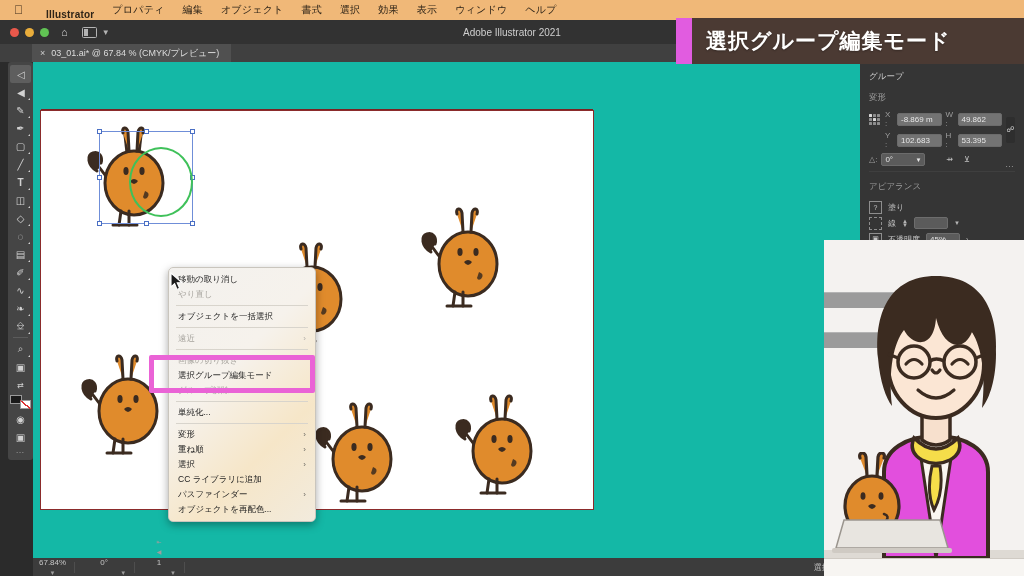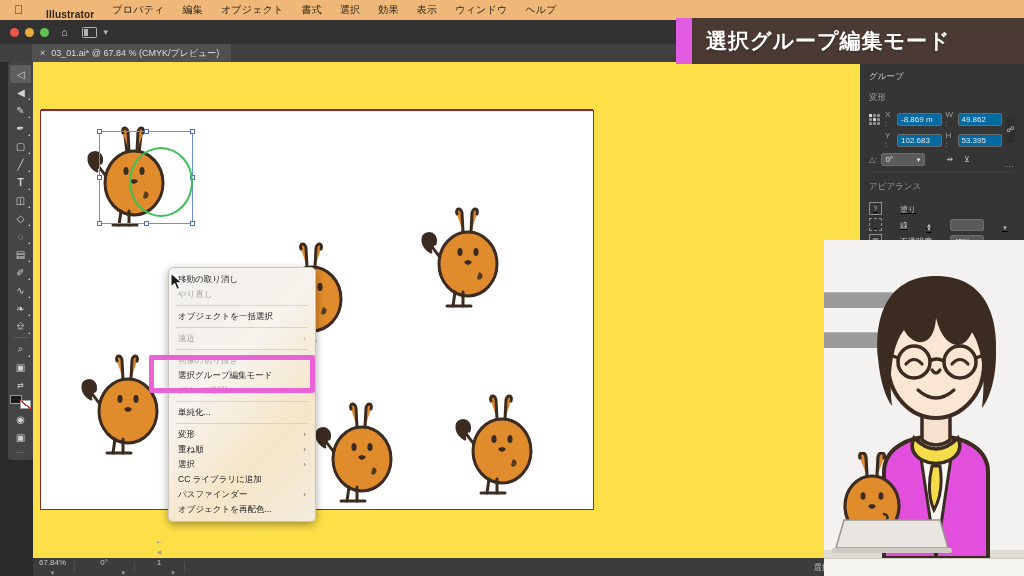--- a/index.html
+++ b/index.html
@@ -54,21 +54,21 @@
                border-left:2.5px solid transparent; border-bottom:2.5px solid #d2d2d2; }
   .tsep { width:15px; height:1px; background:#5b5b5b; margin:2px 0; }
   .swatches { width:21px; height:14px; position:relative; margin:1px 0; }
   .sw-fill { position:absolute; left:0; top:0; width:12px; height:9px; background:#1a1a1a; border:1px solid #9a9a9a;}
   .sw-str  { position:absolute; right:0; bottom:0; width:11px; height:9px; background:#fff; border:1px solid #9a9a9a;}
   .sw-str::after{content:"";position:absolute;left:-1px;top:-1px;right:-1px;bottom:-1px;
                  background:linear-gradient(to bottom left,transparent 46%,#d33 46%,#d33 56%,transparent 56%);}
   .dots3 { color:#9a9a9a; font-size:9px; letter-spacing:1px; line-height:8px; }
 
   
-  .canvaswrap { position:absolute; left:33px; top:62px; right:0; bottom:18px; background:#fde047; }
+  .canvaswrap { position:absolute; left:33px; top:62px; right:0; bottom:18px; background:#14b8a6; }
   .artboard { position:absolute; left:8px; top:49px; width:552px; height:398px; background:#fff;
               box-shadow:0 0 0 1px #8b2b2b; }
   .canvasline { position:absolute; left:8px; top:47px; width:552px; height:2px; background:#7e2222; }
 
   
   .rab { position:absolute; }
   .rab svg { display:block; }
 
   
   .selbox { position:absolute; border:1px solid #6f8ed8; }
@@ -100,30 +100,30 @@
   .pbody { padding:6px 9px 0; }
   .ptitle { font-size:8.5px; color:#cfcfcf; margin:4px 0 9px; }
   .sect-h { font-size:8.5px; color:#9e9e9e; margin:0 0 6px; }
   .sect { margin-bottom:9px; padding-bottom:5px; border-bottom:1px solid #3f3f3f; position:relative; }
   .grid-xy { display:grid; grid-template-columns:12px 1fr 1fr 9px; gap:3px 4px; align-items:center; }
   .refpt { width:11px;height:11px;display:grid;grid-template-columns:repeat(3,1fr);grid-template-rows:repeat(3,1fr);gap:1px;}
   .refpt i{background:#8e8e8e;border-radius:.5px;}
   .refpt i.on{background:#d8d8d8;}
   .fld { display:flex; align-items:center; gap:3px; }
   .fld .lb { font-size:8px; color:#9e9e9e; width:9px; }
-  .fld .inp { flex:1; height:13px; background:#0369a1; border:1px solid #6b6b6b; border-radius:2px;
+  .fld .inp { flex:1; height:13px; background:#737373; border:1px solid #6b6b6b; border-radius:2px;
               font-size:8px; color:#e6e6e6; display:flex; align-items:center; padding:0 3px; overflow:hidden; white-space:nowrap;}
   .lockw { width:9px;height:26px;background:#2e2e2e;border-radius:2px;display:flex;align-items:center;justify-content:center;
            color:#cfcfcf;font-size:8px; }
   .rowb { display:flex; align-items:center; gap:4px; margin-top:4px; }
   .mini { width:13px;height:13px;display:flex;align-items:center;justify-content:center;color:#c2c2c2;font-size:8px;}
   .sel-in { height:13px; background:#5b5b5b; border:1px solid #6b6b6b; border-radius:2px; display:flex;
             align-items:center; padding:0 3px; font-size:8px; color:#e6e6e6; gap:4px; }
   .ellip { position:absolute; right:0; bottom:2px; color:#9a9a9a; font-size:9px; letter-spacing:1px; }
-  .aprow { display:flex; align-items:flex-end; gap:18px; height:16px;text-decoration:underline; }
+  .aprow { display:flex; align-items:center; gap:6px; height:16px; }
   .apicon { width:13px;height:13px;border:1px solid #8e8e8e;display:flex;align-items:center;justify-content:center;
             color:#c6c6c6;font-size:7px; flex:none;}
   .aplbl { font-size:8px; color:#c4c4c4; }
   .swbox { width:34px;height:12px;background:#5b5b5b;border:1px solid #6d6d6d;border-radius:2px;}
   .stepper{display:flex;flex-direction:column;line-height:4px;color:#b5b5b5;font-size:6px;}
   .opv { width:34px;height:12px;background:#5b5b5b;border:1px solid #6d6d6d;border-radius:2px;
          font-size:8px;color:#e6e6e6;display:flex;align-items:center;padding-left:3px;}
   .alrow { display:flex; gap:5px; align-items:center; margin-bottom:2px; }
   .alic { width:13px;height:13px;color:#cacaca;display:flex;align-items:center;justify-content:center;font-size:9px;}
   .pfrow { display:flex; gap:6px; align-items:center; }
@@ -185,20 +185,21 @@
 
   <div class="titlebar">
     <div class="traffic">
       <span class="dot r"></span>
       <span class="dot y"></span>
       <span class="dot g"></span>
     </div>
     <span class="home-ic">⌂</span>
     <span class="panel-ic"></span>
     <span class="chev">▼</span>
+    <div class="apptitle">Adobe Illustrator 2021</div>
     <div class="tb-right">
       <span class="avatar-ic">●</span>
       <span class="win-ic"></span>
       <span class="searchbox">
         <span class="mag"></span>
         <span class="vchev">▼</span>
         <span class="stxt">Adobe…</span>
       </span>
     </div>
   </div>

